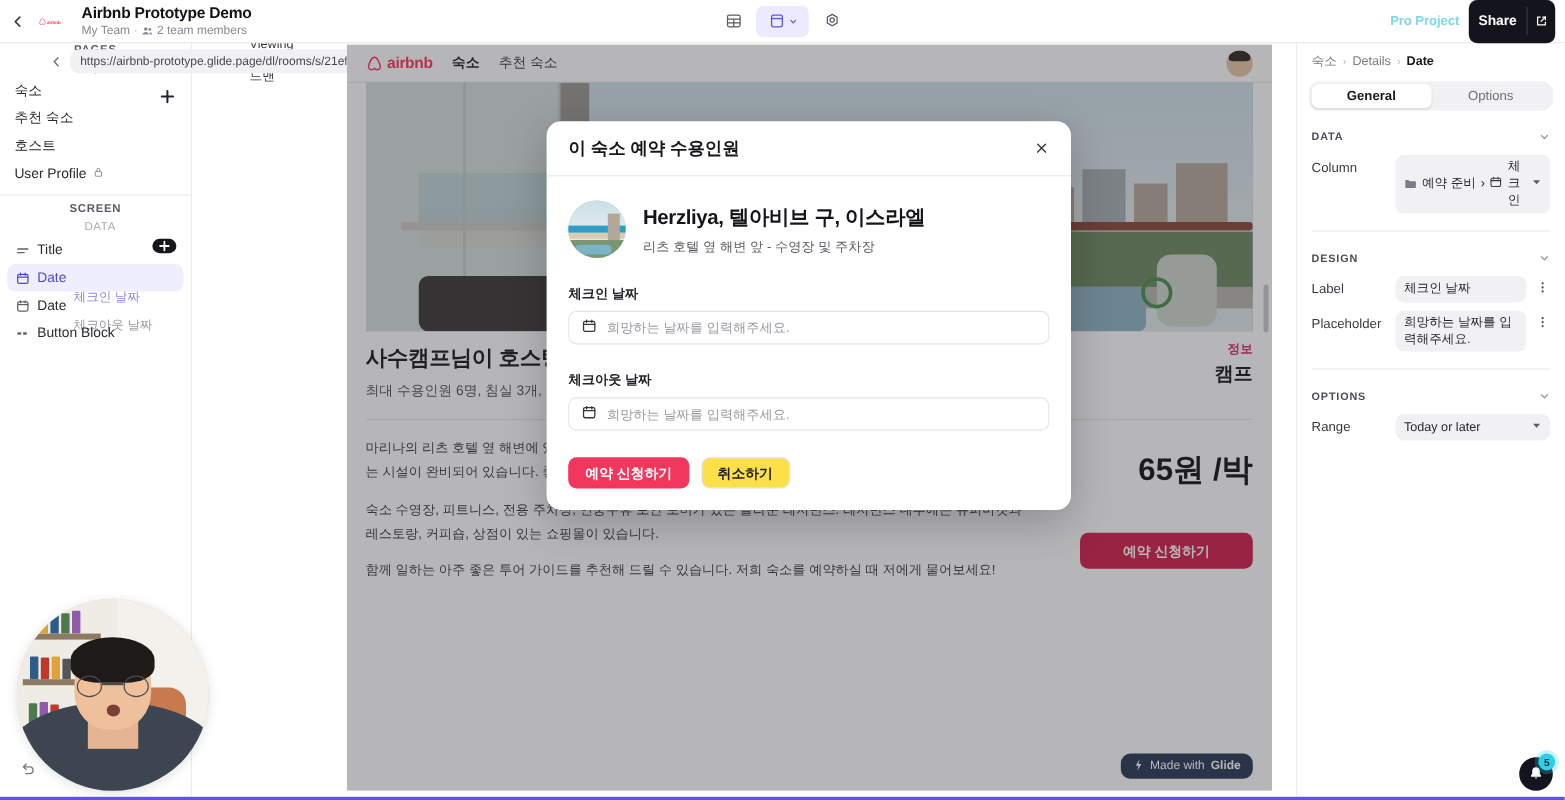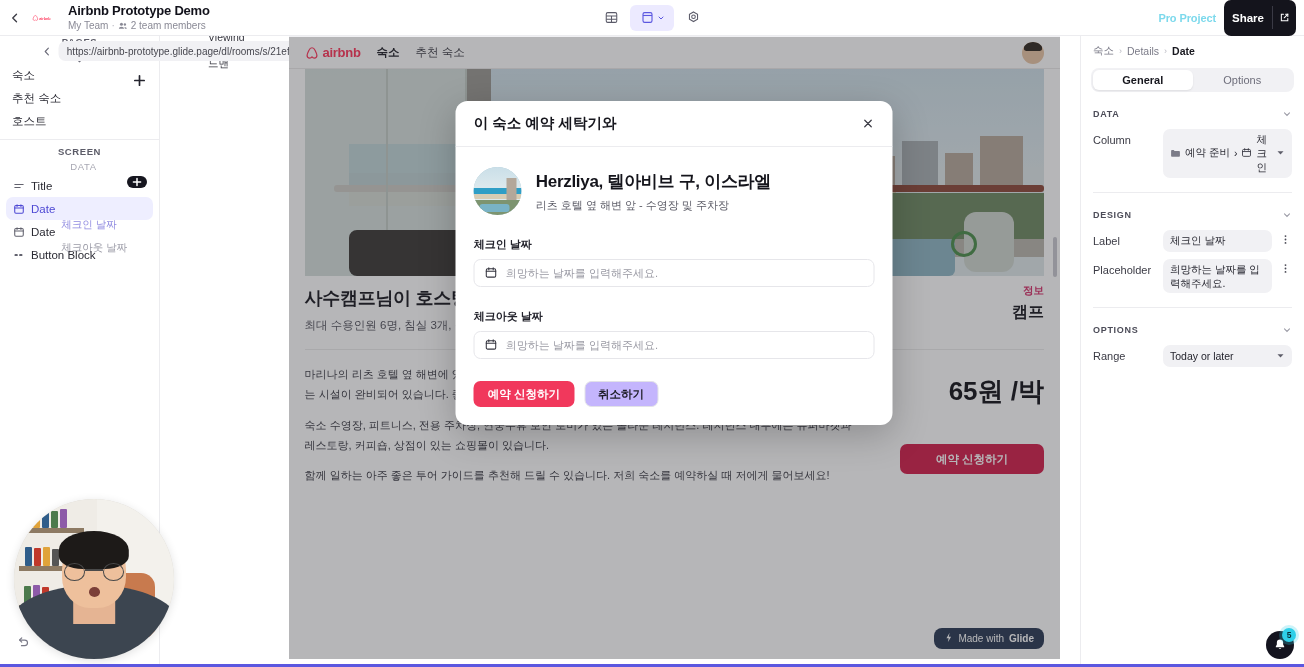--- a/index.html
+++ b/index.html
@@ -235,21 +235,21 @@
     height: 28px; border:1px solid #e6e6ea; border-radius:7px;
     display:flex; align-items:center; gap:8px; padding: 0 10px;
     font-size: 11px; color:#9a9aa4; cursor:text; background:#fff;
   }
   .mb-actions { display:flex; gap:10px; margin-top: 22px; }
   .btn-primary {
     background:#F1385C; color:#fff; border-radius: 7px; height: 26px; padding: 0 14px;
     font-size: 11.5px; font-weight:bold; display:flex; align-items:center; justify-content:center; cursor:pointer;
   }
   .btn-secondary {
-    background:#c4b5fd; color:#1d1d26; border:1px solid #e2e2e8; border-radius: 7px; height: 26px; padding: 0 13px;
+    background:#fde047; color:#1d1d26; border:1px solid #e2e2e8; border-radius: 7px; height: 26px; padding: 0 13px;
     font-size: 11.5px; font-weight:bold; display:flex; align-items:center; justify-content:center; cursor:pointer;
   }
 
   
   .rightpanel {
     width: 224px; flex: 0 0 224px; background:#fff; border-left:1px solid #ececef;
     display:flex; flex-direction:column;
   }
   .rp-crumbs { height: 22px; display:flex; align-items:center; gap:5px; padding: 0 12px; font-size: 10.5px; color:#7b7b88; margin-top:4px;}
   .rp-crumbs .cur { color:#18181f; font-weight:bold; }
@@ -379,20 +379,29 @@
       </div>
 
       <div class="lp-item">
         <span class="name">숙소</span>
       </div>
       <div class="lp-item">
         <span class="name">추천 숙소</span>
       </div>
       <div class="lp-item">
         <span class="name">호스트</span>
+      </div>
+      <div class="lp-item">
+        <span class="name">User Profile</span>
+        <span class="lp-lock">
+          <svg width="8" height="9" viewBox="0 0 12 14" fill="none" stroke="#9a9aa6" stroke-width="1.4">
+              <rect x="2" y="6" width="8" height="6.3" rx="1.3"></rect>
+              <path d="M4 6V4.2a2 2 0 0 1 4 0V6"></path>
+            </svg>
+        </span>
       </div>
 
       <div class="lp-divider"></div>
 
       <div class="lp-sectionhdr">
         <span class="ttl">SCREEN</span>
         <span class="ttl muted" style="margin-left:8px">DATA</span>
         <span class="lp-plus round">
           <svg width="12" height="12" viewBox="0 0 16 16" fill="none" stroke="currentColor" stroke-width="2" stroke-linecap="round">
               <path d="M8 3.2v9.6M3.2 8h9.6"></path>
@@ -604,21 +613,21 @@
               <svg width="9" height="11" viewBox="0 0 12 16" fill="#fff">
                   <path d="M7.6 1L3 9h3.2L5 15l4.8-8.2H6.4z"></path>
                 </svg>
             </span>
             <span>Made with</span>
             <b>Glide</b>
           </div>
 
           <div class="modal">
             <div class="modal-hdr">
-              <div class="modal-title">이 숙소 예약 세탁기와</div>
+              <div class="modal-title">이 숙소 예약 수용인원</div>
               <div class="modal-close">
                 <svg width="13" height="13" viewBox="0 0 16 16" fill="none" stroke="currentColor" stroke-width="1.5" stroke-linecap="round">
                     <path d="M4 4l8 8M12 4l-8 8"></path>
                   </svg>
               </div>
             </div>
             <div class="modal-body">
               <div class="mb-listing">
                 <div class="mb-thumb">
                   <div class="sky"></div>

